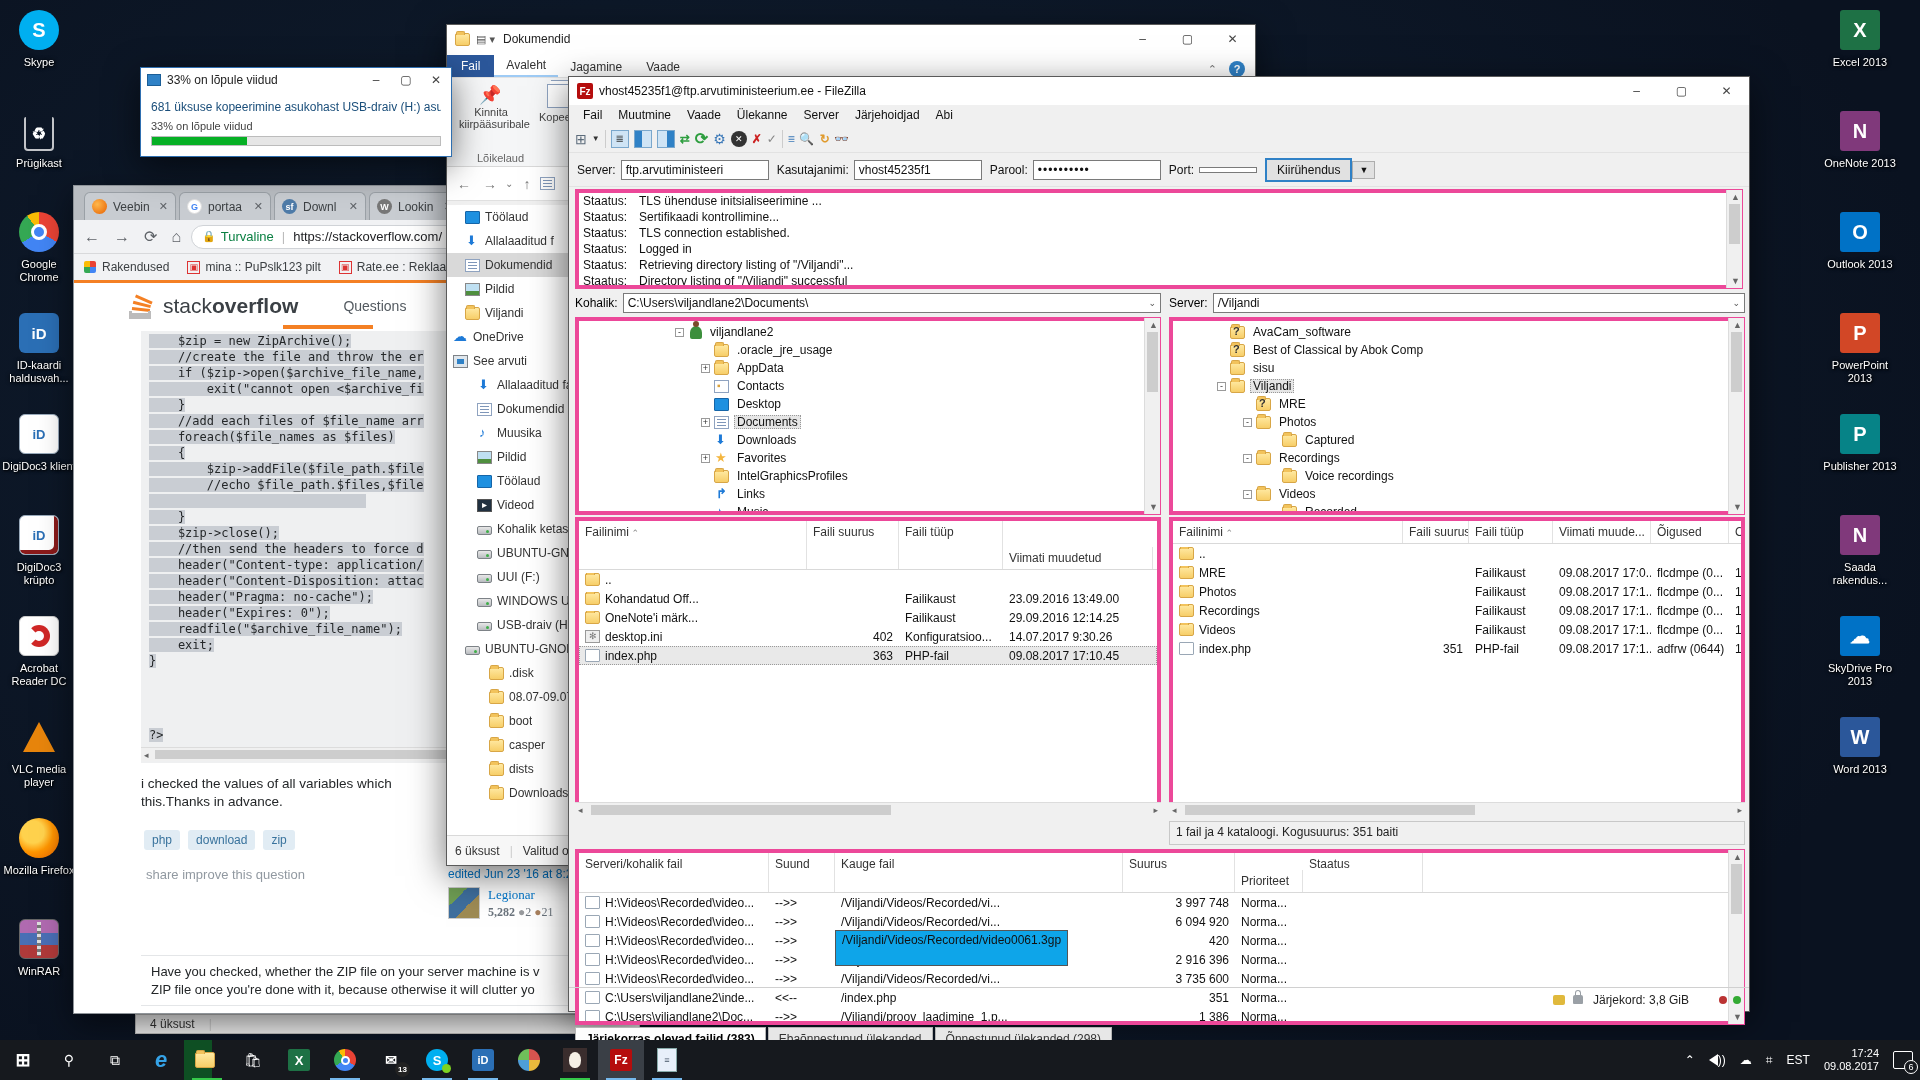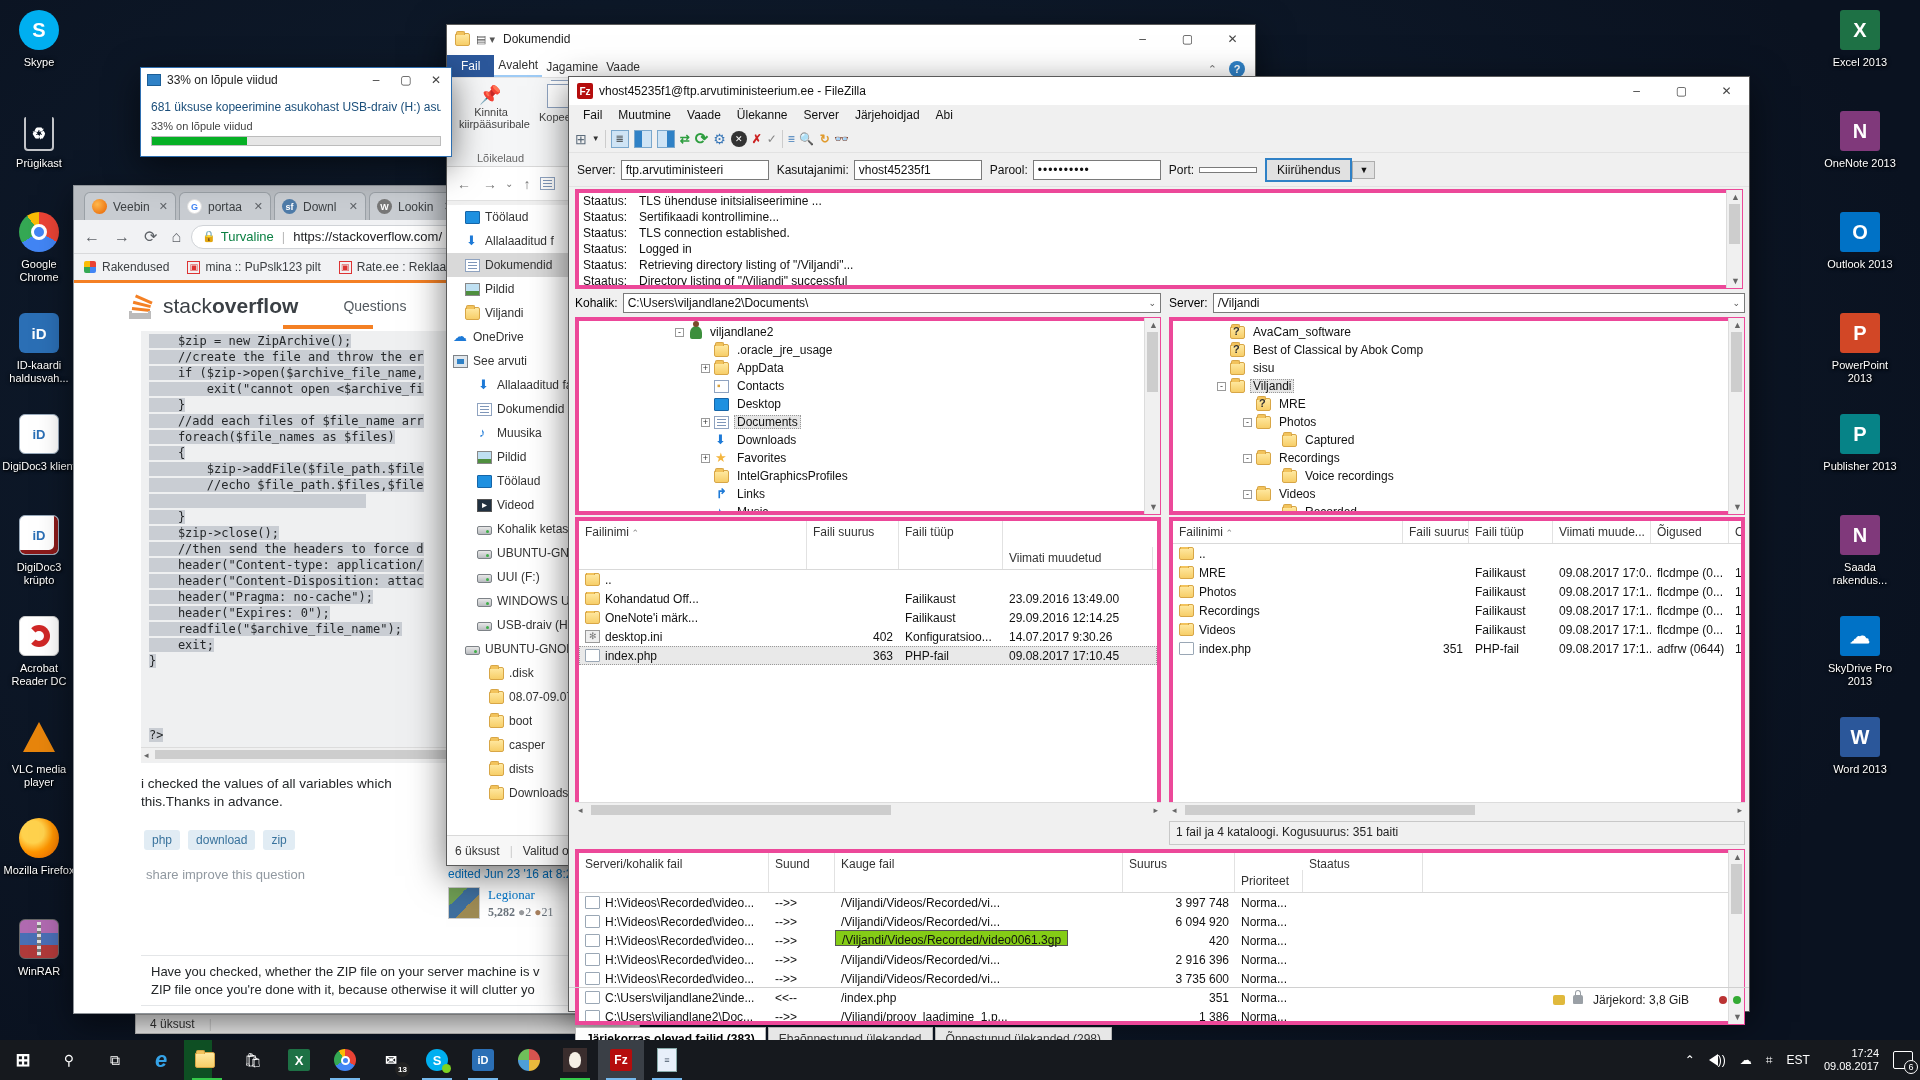--- a/index.html
+++ b/index.html
@@ -67,21 +67,21 @@
   .statusline{position:absolute;background:#f0f0f0;border:1px solid #c8c8c8;color:#222;padding:3px 6px;white-space:nowrap;overflow:hidden;}
   
   .ctab{position:absolute;top:6px;height:28px;background:#c8ccd1;border-radius:6px 6px 0 0;border:1px solid #9aa0a6;border-bottom:none;display:flex;align-items:center;padding:0 7px;color:#3c4043;overflow:hidden;}
   .fav{width:15px;height:15px;border-radius:50%;margin-right:6px;flex:0 0 auto;display:flex;align-items:center;justify-content:center;font-size:9px;font-weight:bold;color:#fff;}
   .tabx{margin-left:auto;color:#5f6368;font-size:11px;padding-left:6px;}
   .sotag{display:inline-block;background:#e1ecf4;color:#39739d;padding:3px 8px;border-radius:3px;font-size:12px;margin-right:8px;}
   .codewrap{position:absolute;background:#eff0f1;overflow:hidden;}
   .codeline{font-family:"DejaVu Sans Mono",monospace;font-size:12px;height:16px;line-height:16px;white-space:pre;color:#242729;}
   .codeline .seltxt{background:#c9cdd3;}
   
-  .etab{padding:3px 4px;color:#333;font-size:12px;}
+  .etab{padding:3px 12px;color:#333;font-size:12px;}
   .navrow{display:flex;align-items:center;height:24px;white-space:nowrap;color:#333;font-size:12px;padding-left:14px;}
   .navrow.sel{background:#d9d9d9;}
   
   #taskbar{position:absolute;left:0;top:1040px;width:1920px;height:40px;background:#16191e;z-index:100;display:flex;align-items:stretch;}
   .tbicon{width:46px;display:flex;align-items:center;justify-content:center;position:relative;}
   .tbicon .under{position:absolute;left:8px;right:8px;bottom:0;height:2px;background:#76b9ed;}
   .tbicon.progress{background:linear-gradient(90deg,#0e4f23 0%,#0e4f23 60%,transparent 60%);}
   .tbicon.activeapp{background:#3a3f46;}
   .mini{width:26px;height:26px;display:flex;align-items:center;justify-content:center;font-weight:bold;color:#fff;font-size:14px;}
   .trayitem{display:flex;align-items:center;justify-content:center;color:#fff;padding:0 7px;font-size:12px;}
@@ -907,21 +907,21 @@
       </div>
       <div class="lrow" style="position: relative;">
         <span class="cell" style="width: 190px; flex: 0 0 auto; display: inline-flex; align-items: center;">
           <span class="ic ic-file"></span>
           <span>H:\Videos\Recorded\video...</span>
         </span>
         <span class="cell" style="width: 66px; flex: 0 0 auto;">--&gt;&gt;</span>
         <span class="cell" style="width: 288px; flex: 0 0 auto;">/Viljandi/Videos/Recorded/vi...</span>
         <span class="cell num" style="width: 112px; flex: 0 0 auto;">420</span>
         <span class="cell" style="width: 68px; flex: 0 0 auto;">Norma...</span>
-        <span style="position: absolute; left: 256px; top: -1px; height: 16px; background: #84cc16; border: 1px solid rgb(85, 85, 85); padding: 2px 6px; z-index: 5; white-space: nowrap; color: rgb(17, 17, 17);">/Viljandi/Videos/Recorded/video0061.3gp</span>
+        <span style="position: absolute; left: 256px; top: -1px; height: 36px; background: #0ea5e9; border: 1px solid rgb(85, 85, 85); padding: 2px 6px; z-index: 5; white-space: nowrap; color: rgb(17, 17, 17);">/Viljandi/Videos/Recorded/video0061.3gp</span>
       </div>
       <div class="lrow" style="position: relative;">
         <span class="cell" style="width: 190px; flex: 0 0 auto; display: inline-flex; align-items: center;">
           <span class="ic ic-file"></span>
           <span>H:\Videos\Recorded\video...</span>
         </span>
         <span class="cell" style="width: 66px; flex: 0 0 auto;">--&gt;&gt;</span>
         <span class="cell" style="width: 288px; flex: 0 0 auto;">/Viljandi/Videos/Recorded/vi...</span>
         <span class="cell num" style="width: 112px; flex: 0 0 auto;">2 916 396</span>
         <span class="cell" style="width: 68px; flex: 0 0 auto;">Norma...</span>

